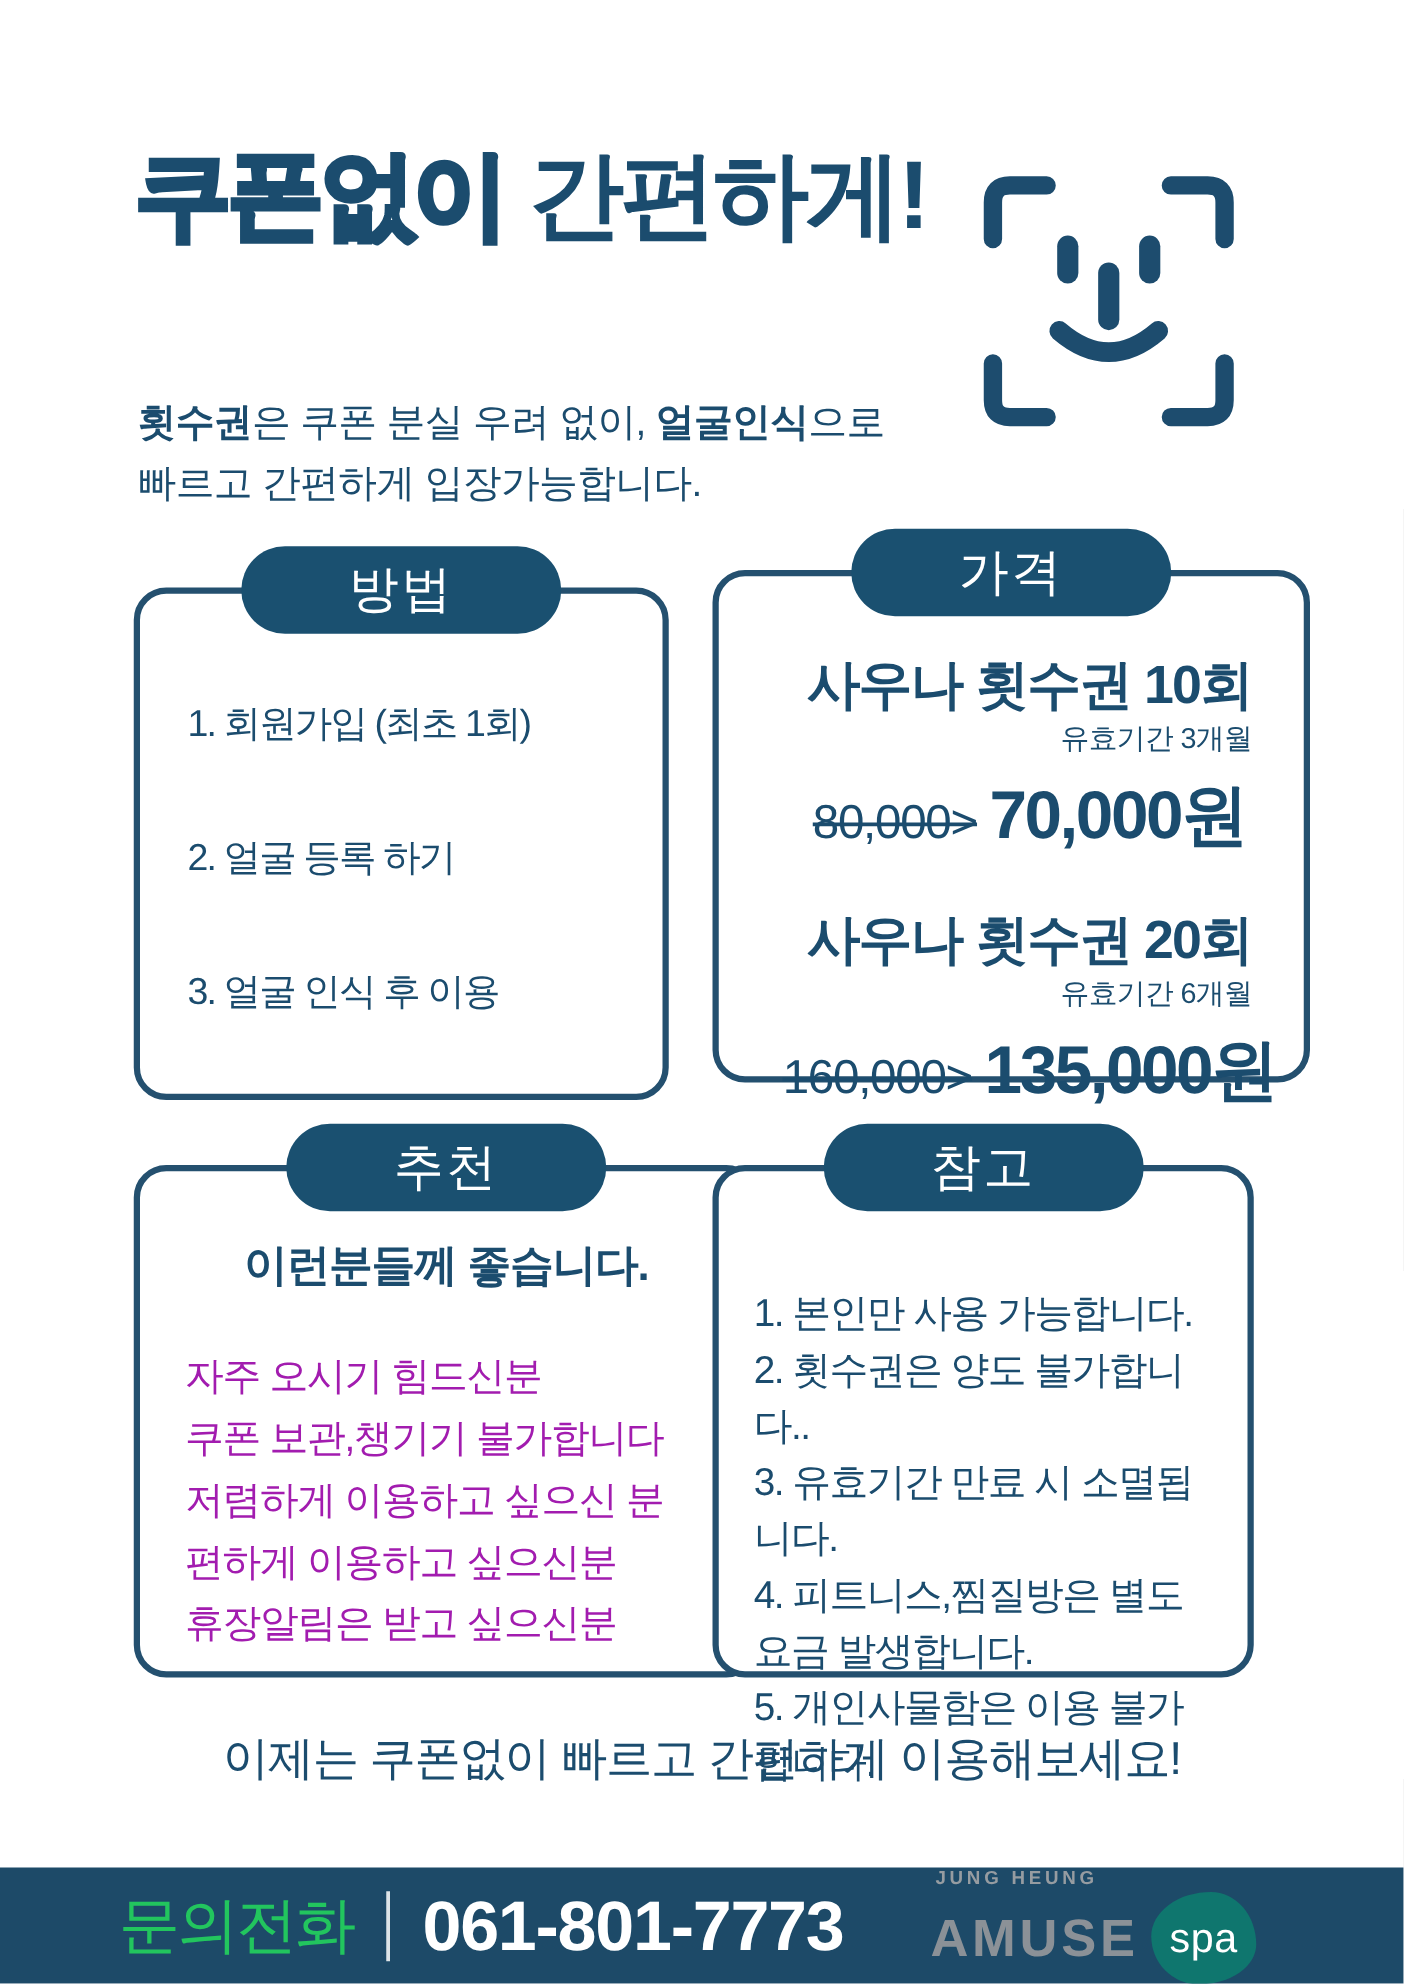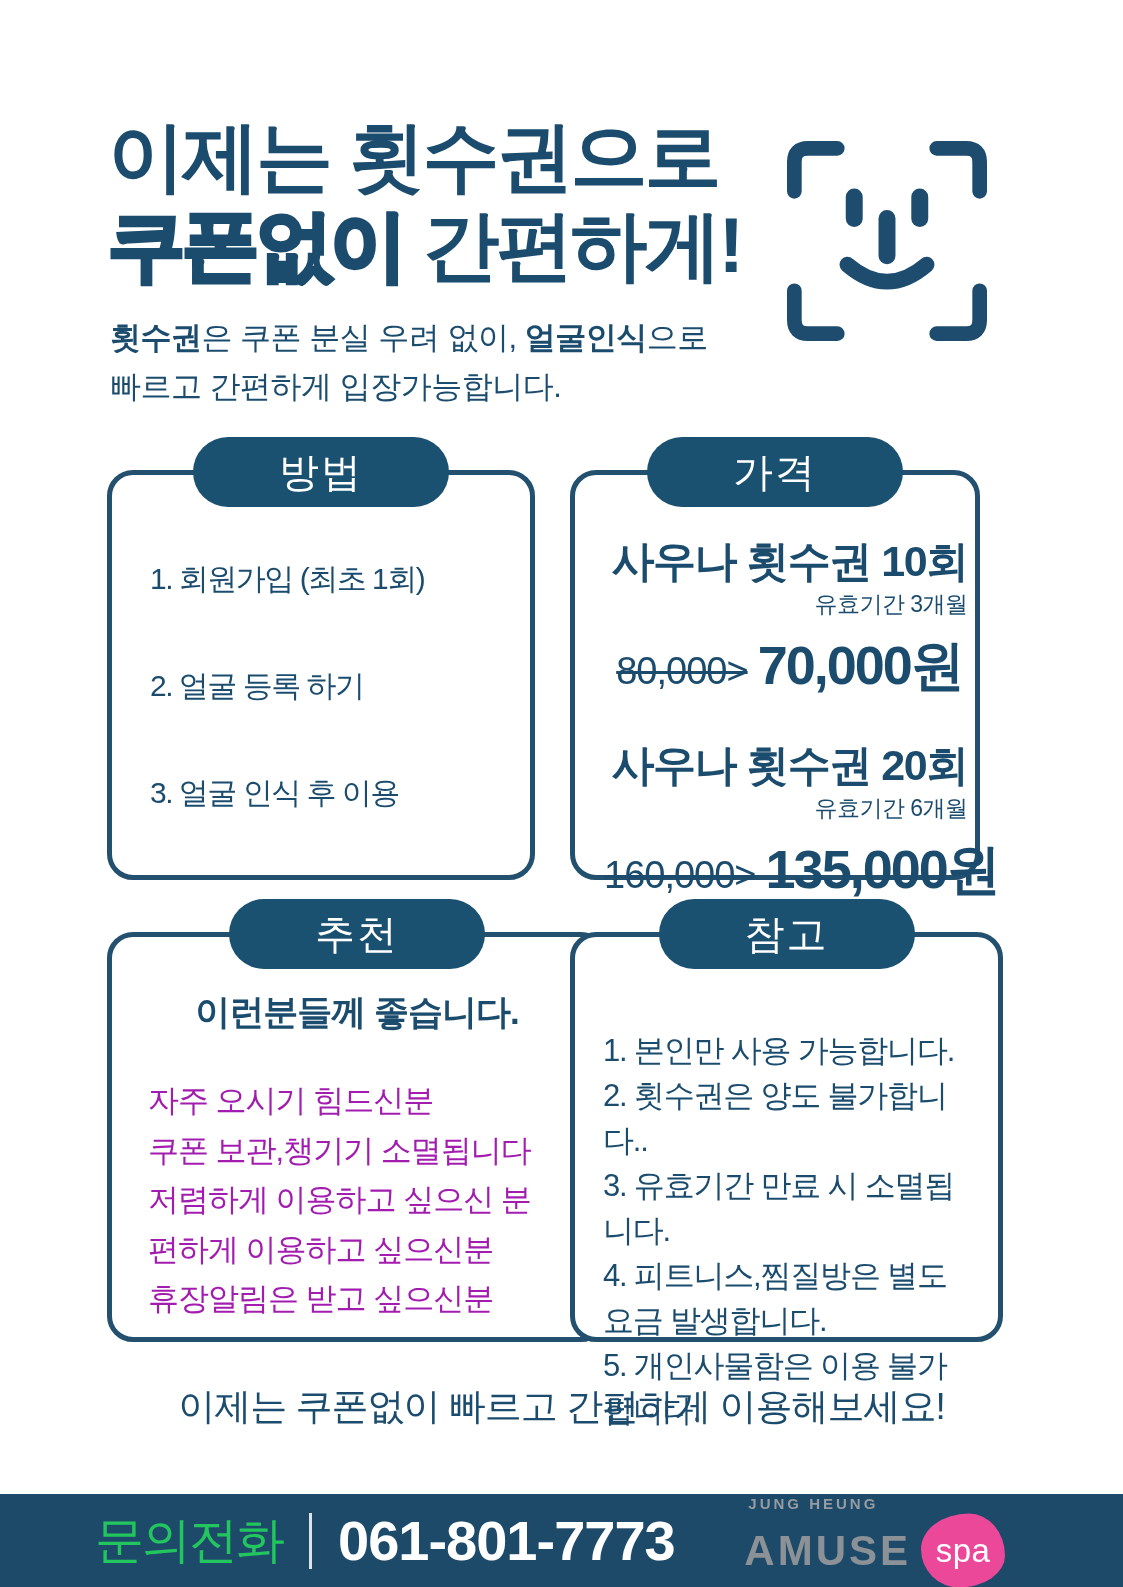--- a/index.html
+++ b/index.html
@@ -37,21 +37,21 @@
 
   
   .box {
     position:absolute;
     background:#ffffff;
     border:5px solid #24506f;
     border-radius:26px;
     box-sizing:border-box;
   }
   .box-method    { left:107px; top:470px; width:428px; height:410px; }
-  .box-price     { left:570px; top:470px; width:410px; height:410px;padding-left:29px; }
+  .box-price     { left:570px; top:456px; width:478px; height:410px;padding-left:29px; }
   .box-recommend { left:107px; top:932px; width:500px; height:410px; }
   .box-note      { left:570px; top:932px; width:433px; height:410px; }
 
   .pill {
     position:absolute; left:50%; top:-3px;
     transform:translate(-50%,-50%);
     background:#1a5070; color:#ffffff;
     font-size:40px; font-weight:400; letter-spacing:2px;
     padding:15px 86px; border-radius:50px;
     white-space:nowrap; line-height:1;
@@ -134,35 +134,34 @@
     font-size:15px; font-weight:700; letter-spacing:3px;
     color:#969ca1; margin-left:4px; margin-bottom:2px;
   }
   .brand-row { display:flex; align-items:center; gap:10px; }
   .brand-name {
     font-size:42px; font-weight:600; letter-spacing:3px;
     color:#8b9197; line-height:1;
   }
   .brand-blob {
     width:84px; height:74px;
-    background:#ec4899;
+    background:#0f766e;
     border-radius:57% 43% 55% 45% / 48% 57% 43% 52%;
     display:flex; align-items:center; justify-content:center;
   }
   .brand-sub {
     color:#ffffff; font-size:33px; font-weight:300; letter-spacing:0.5px;
   }
 </style>
 </head>
 <body>
 
 <div class="page">
 
   <div class="title">
-    <div><span>이제는 횟수권으로</span></div>
     <div><span class="outline">쿠폰없이</span><span> 간편하게!</span></div>
   </div>
 
   <svg class="faceid" viewBox="0 0 100 100">
     <g fill="none" stroke="#1d4c6e" stroke-width="6.5" stroke-linecap="round">
       <path d="M 9 28 L 9 15 Q 9 9 15 9 L 28 9"></path>
       <path d="M 72 9 L 85 9 Q 91 9 91 15 L 91 28"></path>
       <path d="M 9 72 L 9 85 Q 9 91 15 91 L 28 91"></path>
       <path d="M 91 72 L 91 85 Q 91 91 85 91 L 72 91"></path>
       <path d="M 35.5 30.5 L 35.5 40" stroke-width="7.5"></path>
@@ -211,21 +210,21 @@
       </div>
 
     </div>
   </div>
 
   <div class="box box-recommend">
     <div class="pill">추천</div>
     <div class="rec-headline">이런분들께 좋습니다.</div>
     <div class="rec-list">
       <div>자주 오시기 힘드신분</div>
-      <div>쿠폰 보관,챙기기 소멸됩니다</div>
+      <div>쿠폰 보관,챙기기 불가합니다</div>
       <div>저렴하게 이용하고 싶으신 분</div>
       <div>편하게 이용하고 싶으신분</div>
       <div>휴장알림은 받고 싶으신분</div>
     </div>
   </div>
 
   <div class="box box-note">
     <div class="pill">참고</div>
     <div class="note-list">
       <div>1. 본인만 사용 가능합니다.</div>

